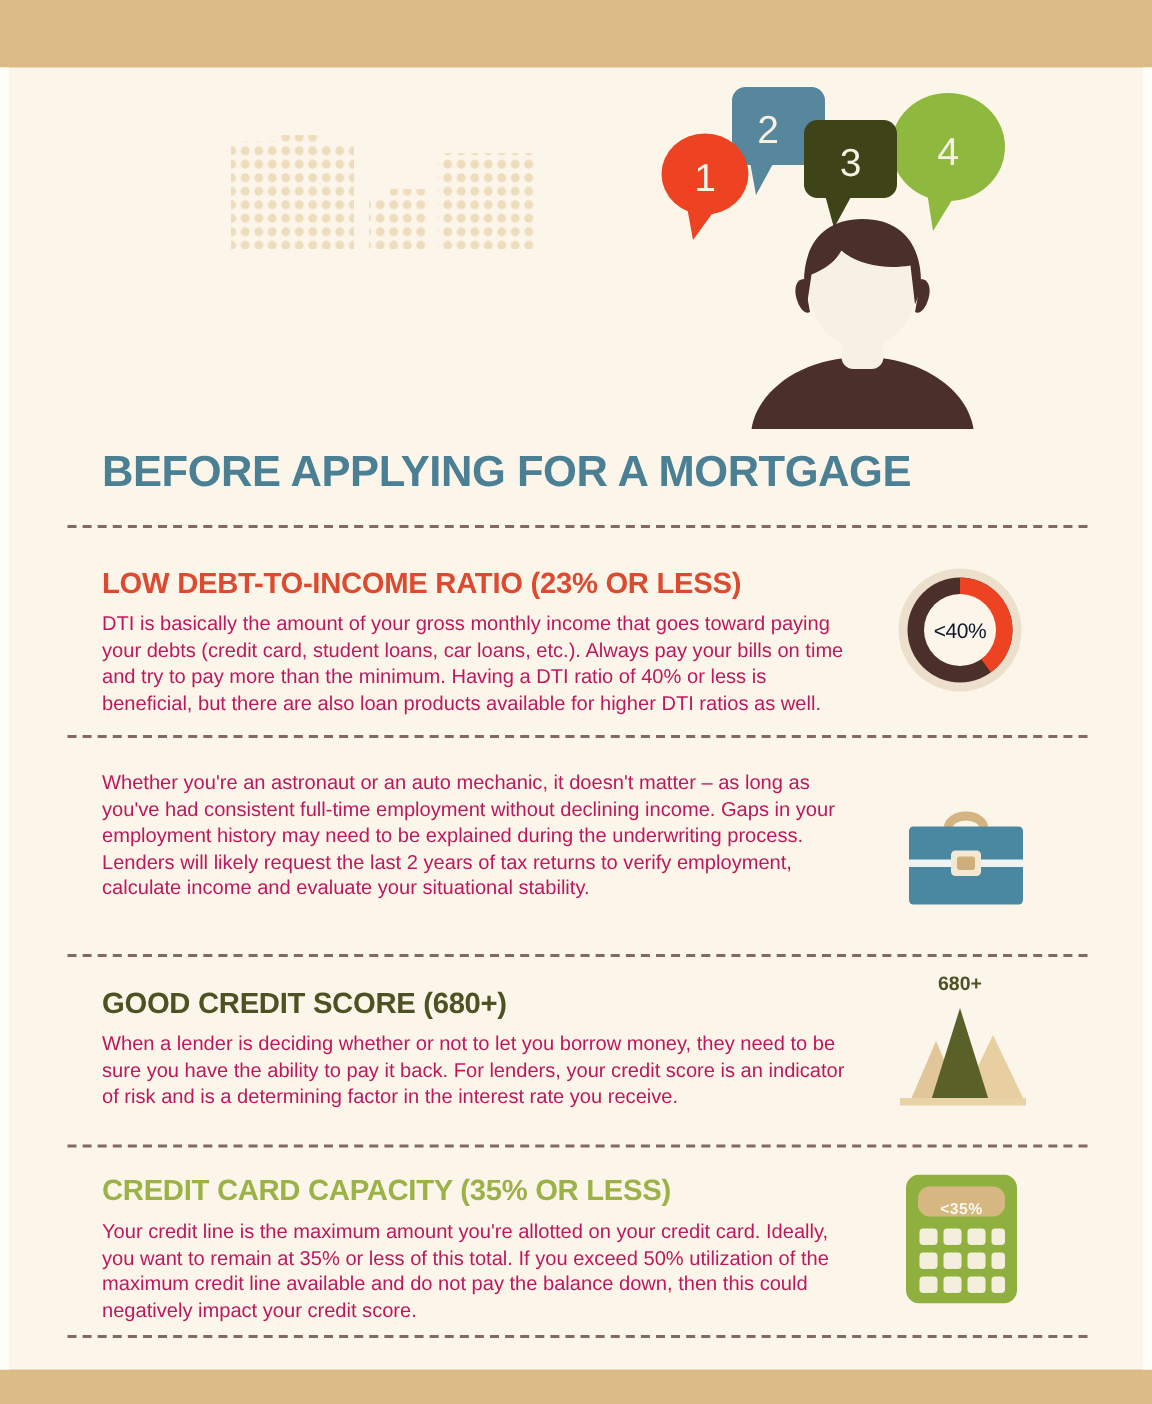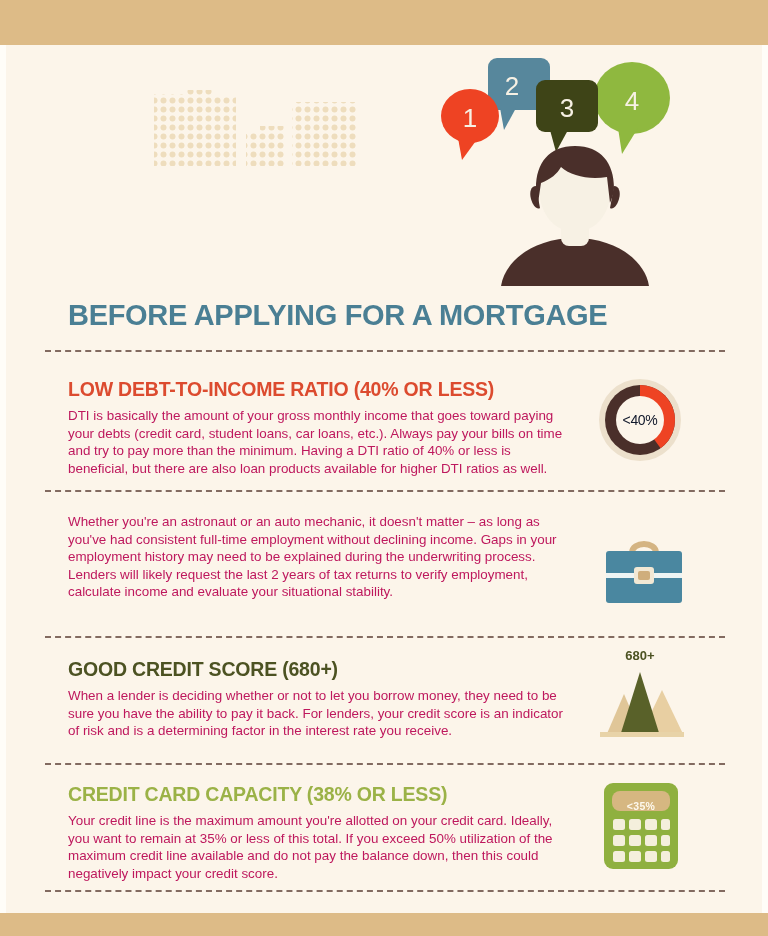--- a/index.html
+++ b/index.html
@@ -224,21 +224,21 @@
     <path d="M75 4 c-26 0 -39 17 -39 42 0 6 1 11 2 15 l3 -20 c10 -4 16 -9 20 -16 10 9 28 13 46 10 l3 26 c2 -5 4 -10 4 -15 0 -25 -13 -42 -39 -42 z" fill="#4a2f2a"></path>
     <path d="M36 44 c-5 0 -7 6 -5 13 2 7 6 11 9 9 z" fill="#4a2f2a"></path>
     <path d="M114 44 c5 0 7 6 5 13 -2 7 -6 11 -9 9 z" fill="#4a2f2a"></path>
   </svg>
 
   <div class="title-sub">BEFORE APPLYING FOR A MORTGAGE</div>
 
   <div class="divider" style="top:350px"></div>
   <div class="section" style="top:378px">
     <div class="sec-text" style="top:0">
-      <h2 class="sec-head c-red">LOW DEBT-TO-INCOME RATIO (40% OR LESS)</h2>
+      <h2 class="sec-head c-red">LOW DEBT-TO-INCOME RATIO (23% OR LESS)</h2>
       <p class="sec-body">DTI is basically the amount of your gross monthly income that goes toward paying your debts (credit card, student loans, car loans, etc.). Always pay your bills on time and try to pay more than the minimum. Having a DTI ratio of 40% or less is beneficial, but there are also loan products available for higher DTI ratios as well.</p>
     </div>
     <div class="sec-icon" style="left:598px; top:0">
       <div class="donut-wrap">
         <svg width="84" height="84" viewBox="0 0 84 84">
           <circle cx="42" cy="42" r="41" fill="#ece0cc"></circle>
           <circle cx="42" cy="42" r="35" fill="#4a2f2a"></circle>
           <path d="M42 42 L42 7 A35 35 0 0 1 62.6 70.3 Z" fill="#ee4323"></path>
           <circle cx="42" cy="42" r="24" fill="#fcf5ea"></circle>
         </svg>
@@ -278,21 +278,21 @@
           <path d="M30 88 L50 24 L70 88 Z" fill="#596129"></path>
           <rect x="10" y="84" width="84" height="5" fill="#e8d3a8"></rect>
         </svg>
       </div>
     </div>
   </div>
 
   <div class="divider" style="top:763px"></div>
   <div class="section" style="top:783px">
     <div class="sec-text" style="top:0">
-      <h2 class="sec-head c-green">CREDIT CARD CAPACITY (38% OR LESS)</h2>
+      <h2 class="sec-head c-green">CREDIT CARD CAPACITY (35% OR LESS)</h2>
       <p class="sec-body">Your credit line is the maximum amount you're allotted on your credit card. Ideally, you want to remain at 35% or less of this total. If you exceed 50% utilization of the maximum credit line available and do not pay the balance down, then this could negatively impact your credit score.</p>
     </div>
     <div class="sec-icon" style="left:604px; top:0">
       <div class="calc-wrap">
         <svg width="74" height="86" viewBox="0 0 74 86" style="position:absolute;left:0;top:0">
           <rect x="0" y="0" width="74" height="86" rx="9" fill="#8fb03f"></rect>
           <rect x="8" y="8" width="58" height="20" rx="8" fill="#d6b781"></rect>
           <g fill="#f4efdc">
             <rect x="9" y="36" width="12" height="11" rx="2.5"></rect>
             <rect x="25" y="36" width="12" height="11" rx="2.5"></rect>

